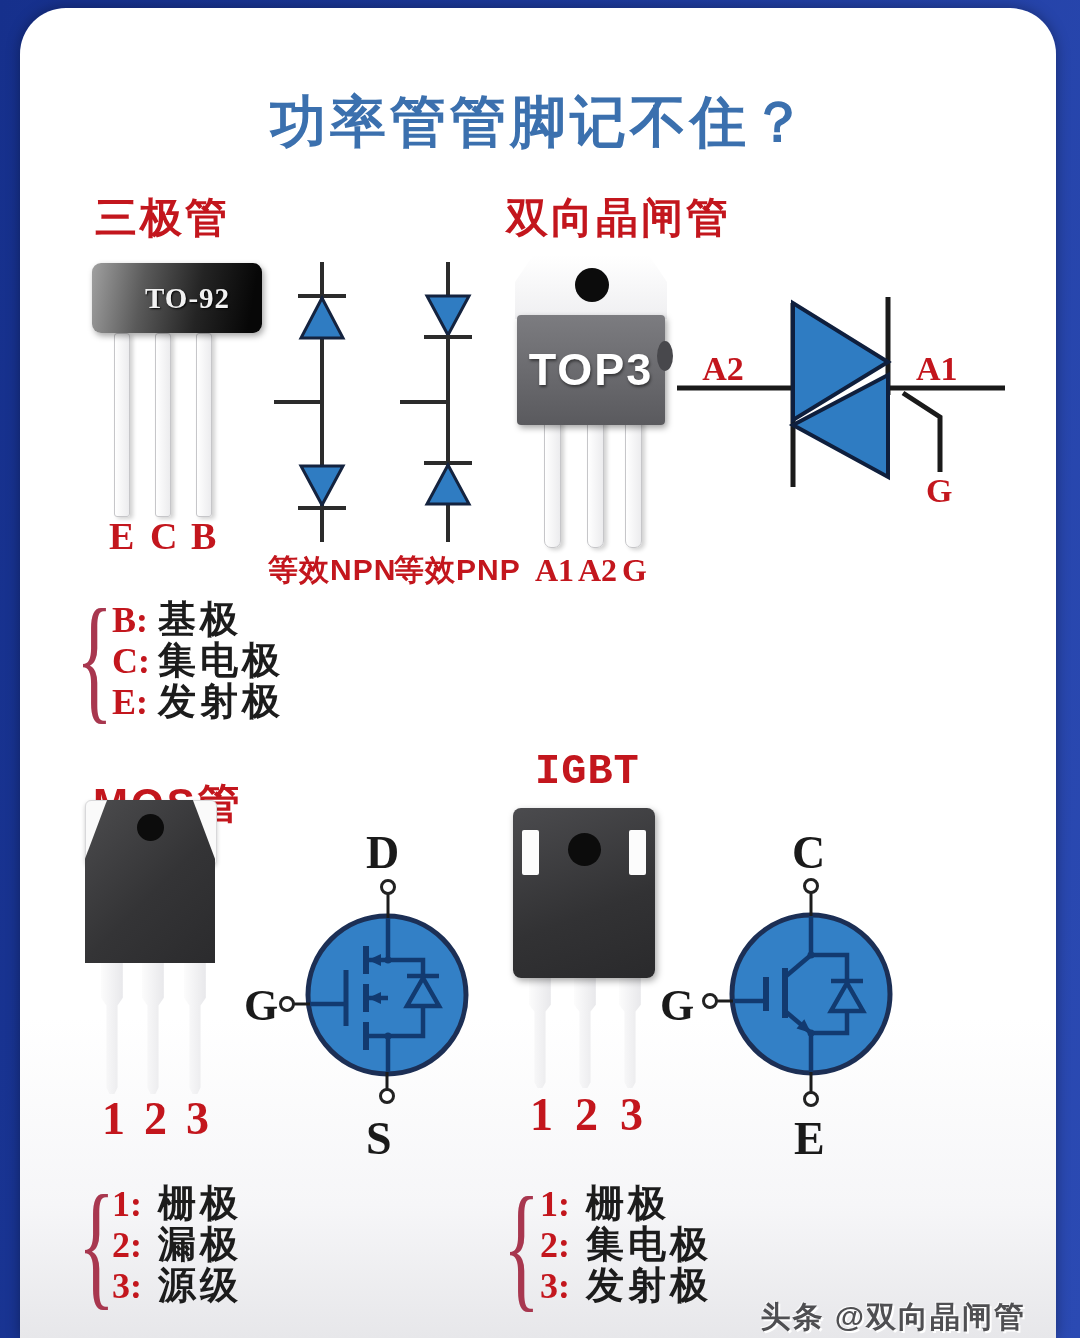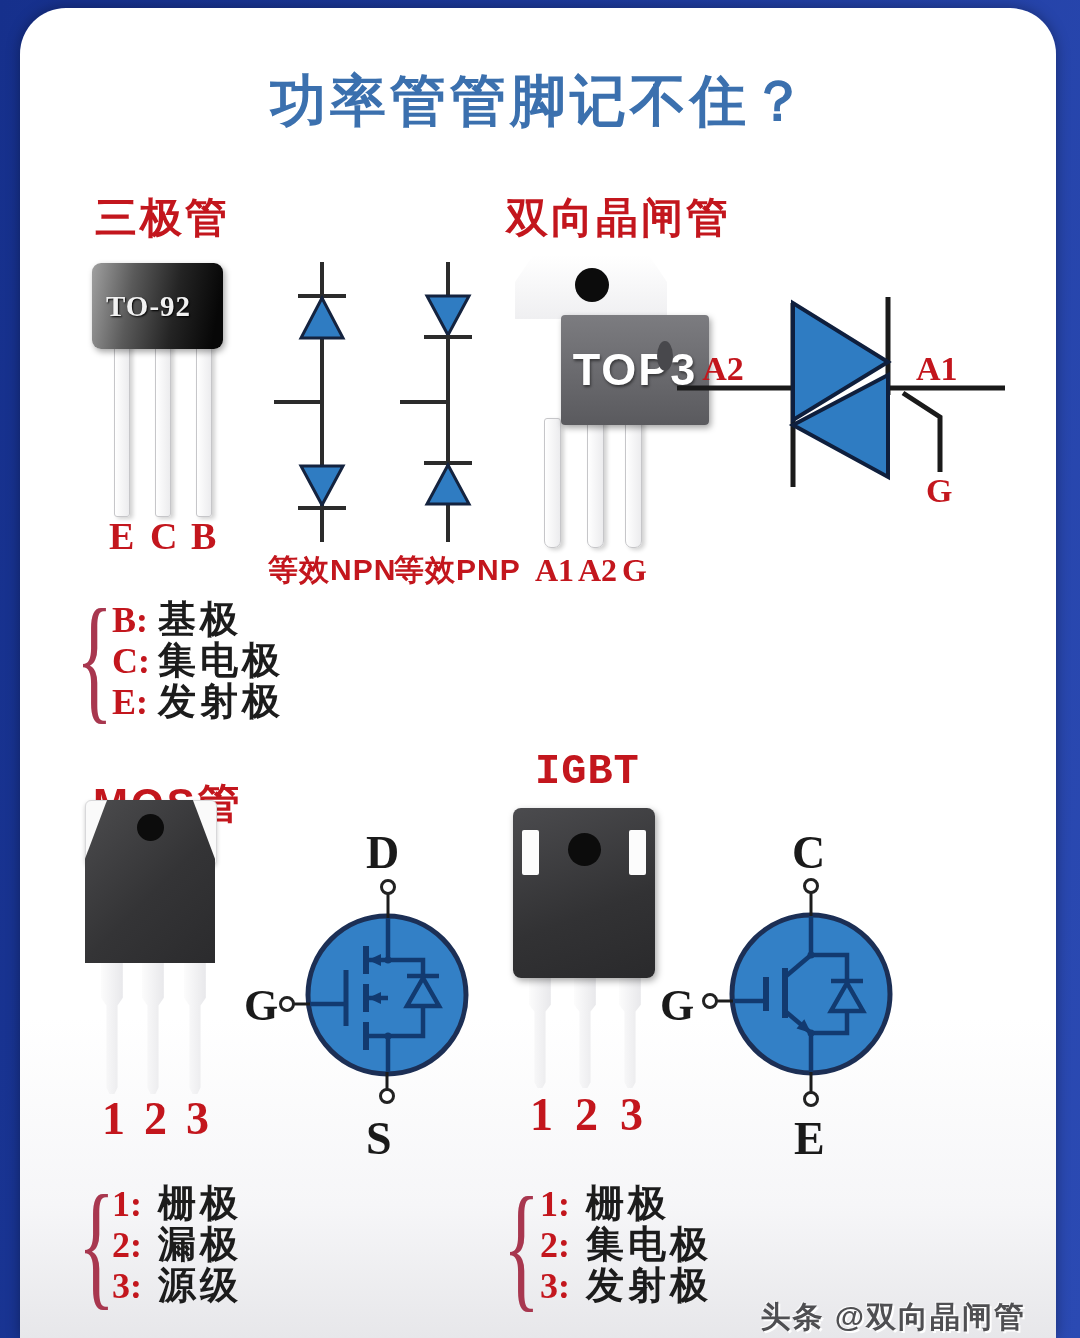--- a/index.html
+++ b/index.html
@@ -45,31 +45,31 @@
     position:absolute;right:30px;top:1289px;font-size:30px;font-weight:900;color:#4f4f52;
     letter-spacing:2px;text-shadow:2px 2px 0 rgba(255,255,255,.95),-1px -1px 0 rgba(255,255,255,.7);
   }
   svg{position:absolute;overflow:visible}
 </style>
 </head>
 <body>
 
 <div id="card">
 
-  <div class="title" style="left:-20px;top:56px;">功率管管脚记不住？</div>
+  <div class="title" style="left:-20px;top:77px;">功率管管脚记不住？</div>
 
   <div class="header-red" style="left:75px;top:182px;">三极管</div>
 
   <div class="leg" style="left:94px;top:325px;width:14px;height:182px;"></div>
   <div class="leg" style="left:135px;top:325px;width:14px;height:182px;"></div>
   <div class="leg" style="left:176px;top:325px;width:14px;height:182px;"></div>
 
-  <div class="abs" style="left:72px;top:255px;width:131px;height:86px;border-radius:9px;
+  <div class="abs" style="left:72px;top:255px;width:131px;height:70px;border-radius:9px;
        background:linear-gradient(100deg,#a0a0a0 0%,#5a5a5a 30%,#242424 62%,#070707 92%);
-       box-shadow:2px 3px 6px rgba(0,0,0,.35);display:flex;align-items:center;">
+       box-shadow:2px 3px 6px rgba(0,0,0,.35);display:flex;align-items:center;padding-left:39px;">
     <span style="font-family:'Liberation Serif',serif;font-weight:700;font-size:29px;color:#f2f2f2;
           margin-left:14px;letter-spacing:1px;text-shadow:1px 1px 2px #000;">TO-92</span>
   </div>
 
   <div class="pin-label" style="left:89px;top:506px;width:24px;font-size:38px;">E</div>
   <div class="pin-label" style="left:130px;top:506px;width:24px;font-size:38px;">C</div>
   <div class="pin-label" style="left:171px;top:506px;width:24px;font-size:38px;">B</div>
 
   <svg style="left:242px;top:248px;" width="120" height="292" viewBox="0 0 120 292">
     <line x1="60" y1="6" x2="60" y2="286" stroke="#2b2b2b" stroke-width="4"></line>
@@ -109,21 +109,21 @@
   <div class="leg" style="left:605px;top:410px;width:15px;height:128px;border-radius:3px 3px 7px 7px;"></div>
 
   <div class="abs" style="left:495px;top:247px;width:152px;height:170px;">
     <div class="abs" style="left:0;top:0;width:152px;height:64px;
          background:linear-gradient(180deg,#ffffff,#efeff1);
          clip-path:polygon(12% 0,88% 0,100% 42%,100% 100%,0 100%,0 42%);
          box-shadow:0 2px 4px rgba(0,0,0,.25);"></div>
     <div class="hole" style="left:60px;top:13px;width:34px;height:34px;"></div>
     <div class="abs" style="left:2px;top:60px;width:148px;height:110px;border-radius:4px;
          background:linear-gradient(180deg,#7c7c80,#5a5a5e);box-shadow:2px 3px 6px rgba(0,0,0,.35);
-         display:flex;align-items:center;justify-content:center;margin-left:44px;">
+         display:flex;align-items:center;justify-content:center;">
       <span style="font-size:45px;font-weight:900;color:#fff;letter-spacing:2px;text-shadow:1px 2px 3px rgba(0,0,0,.5);">TOP3</span>
     </div>
     <div class="abs" style="left:142px;top:86px;width:16px;height:30px;border-radius:50%;background:#48484c;"></div>
   </div>
 
   <div class="pin-label" style="left:515px;top:544px;width:36px;font-size:32px;">A1</div>
   <div class="pin-label" style="left:558px;top:544px;width:36px;font-size:32px;">A2</div>
   <div class="pin-label" style="left:602px;top:544px;width:22px;font-size:32px;">G</div>
 
   <svg style="left:640px;top:280px;" width="360" height="230" viewBox="0 0 360 230">

